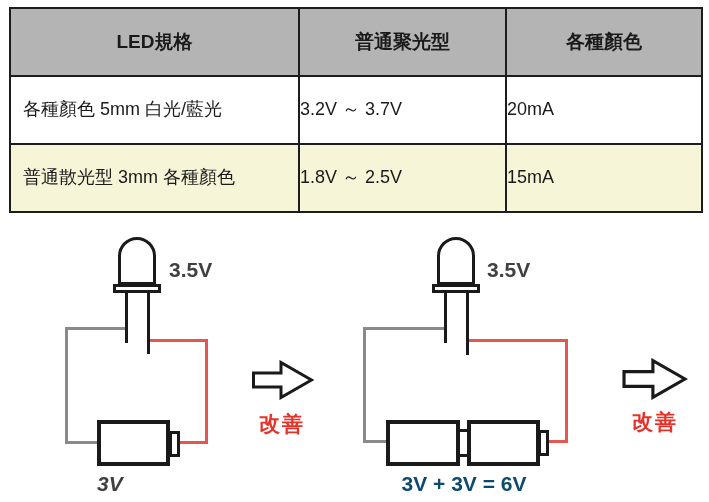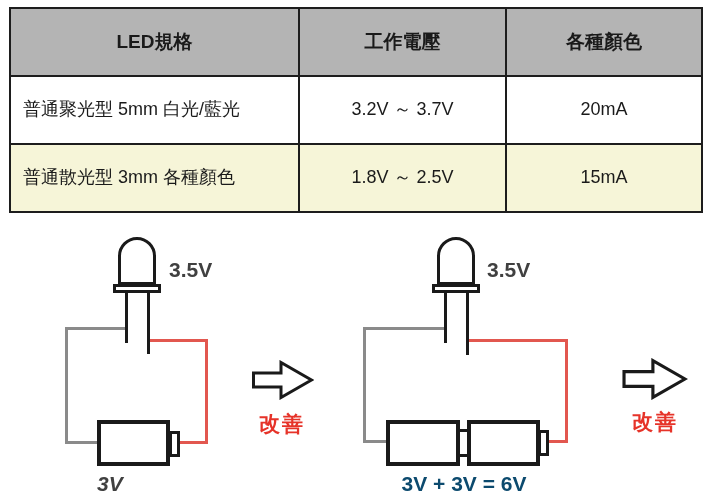--- a/index.html
+++ b/index.html
@@ -11,21 +11,21 @@
   #spec-table{
     position:absolute;left:9px;top:7px;width:692px;height:206px;
     border-collapse:collapse;table-layout:fixed;
   }
   #spec-table th,#spec-table td{
     border:2px solid #1d1d1d;height:41px;font-size:18px;line-height:1.1;
     padding:0;overflow:hidden;white-space:nowrap;
   }
   #spec-table th{background:#b4b4b4;font-weight:bold;font-size:19px;text-align:center;}
   #spec-table td.spec{text-align:left;padding-left:12px;}
-  #spec-table td.val{text-align:center;}
+  #spec-table td.val{border-radius:8px;}
   #spec-table tr.hl td{background:#f6f5d8;}
   .c1{width:289px;} .c2{width:207px;} .c3{width:196px;}
   
   .abs{position:absolute;}
   .grp{position:absolute;left:0;top:0;width:0;height:0;}
   .wire-gray{background:#8a8a8a;}
   .wire-red{background:#e2574f;}
   .leg{background:#1a1a1a;width:3px;}
   .led-dome{
     width:38px;height:48px;background:#ffffff;border:3px solid #1a1a1a;
@@ -51,25 +51,25 @@
 
   <table id="spec-table">
     <colgroup>
         <col class="c1">
         <col class="c2">
         <col class="c3">
       </colgroup>
     <tbody>
         <tr>
       <th>LED規格</th>
-      <th>工作電壓</th>
+      <th>普通聚光型</th>
       <th>各種顏色</th>
     </tr>
     <tr>
-      <td class="spec">普通聚光型 5mm 白光/藍光</td>
+      <td class="spec">各種顏色 5mm 白光/藍光</td>
       <td class="val">3.2V ～ 3.7V</td>
       <td class="val">20mA</td>
     </tr>
     <tr class="hl">
       <td class="spec">普通散光型 3mm 各種顏色</td>
       <td class="val">1.8V ～ 2.5V</td>
       <td class="val">15mA</td>
     </tr>
   </tbody>
     </table>

